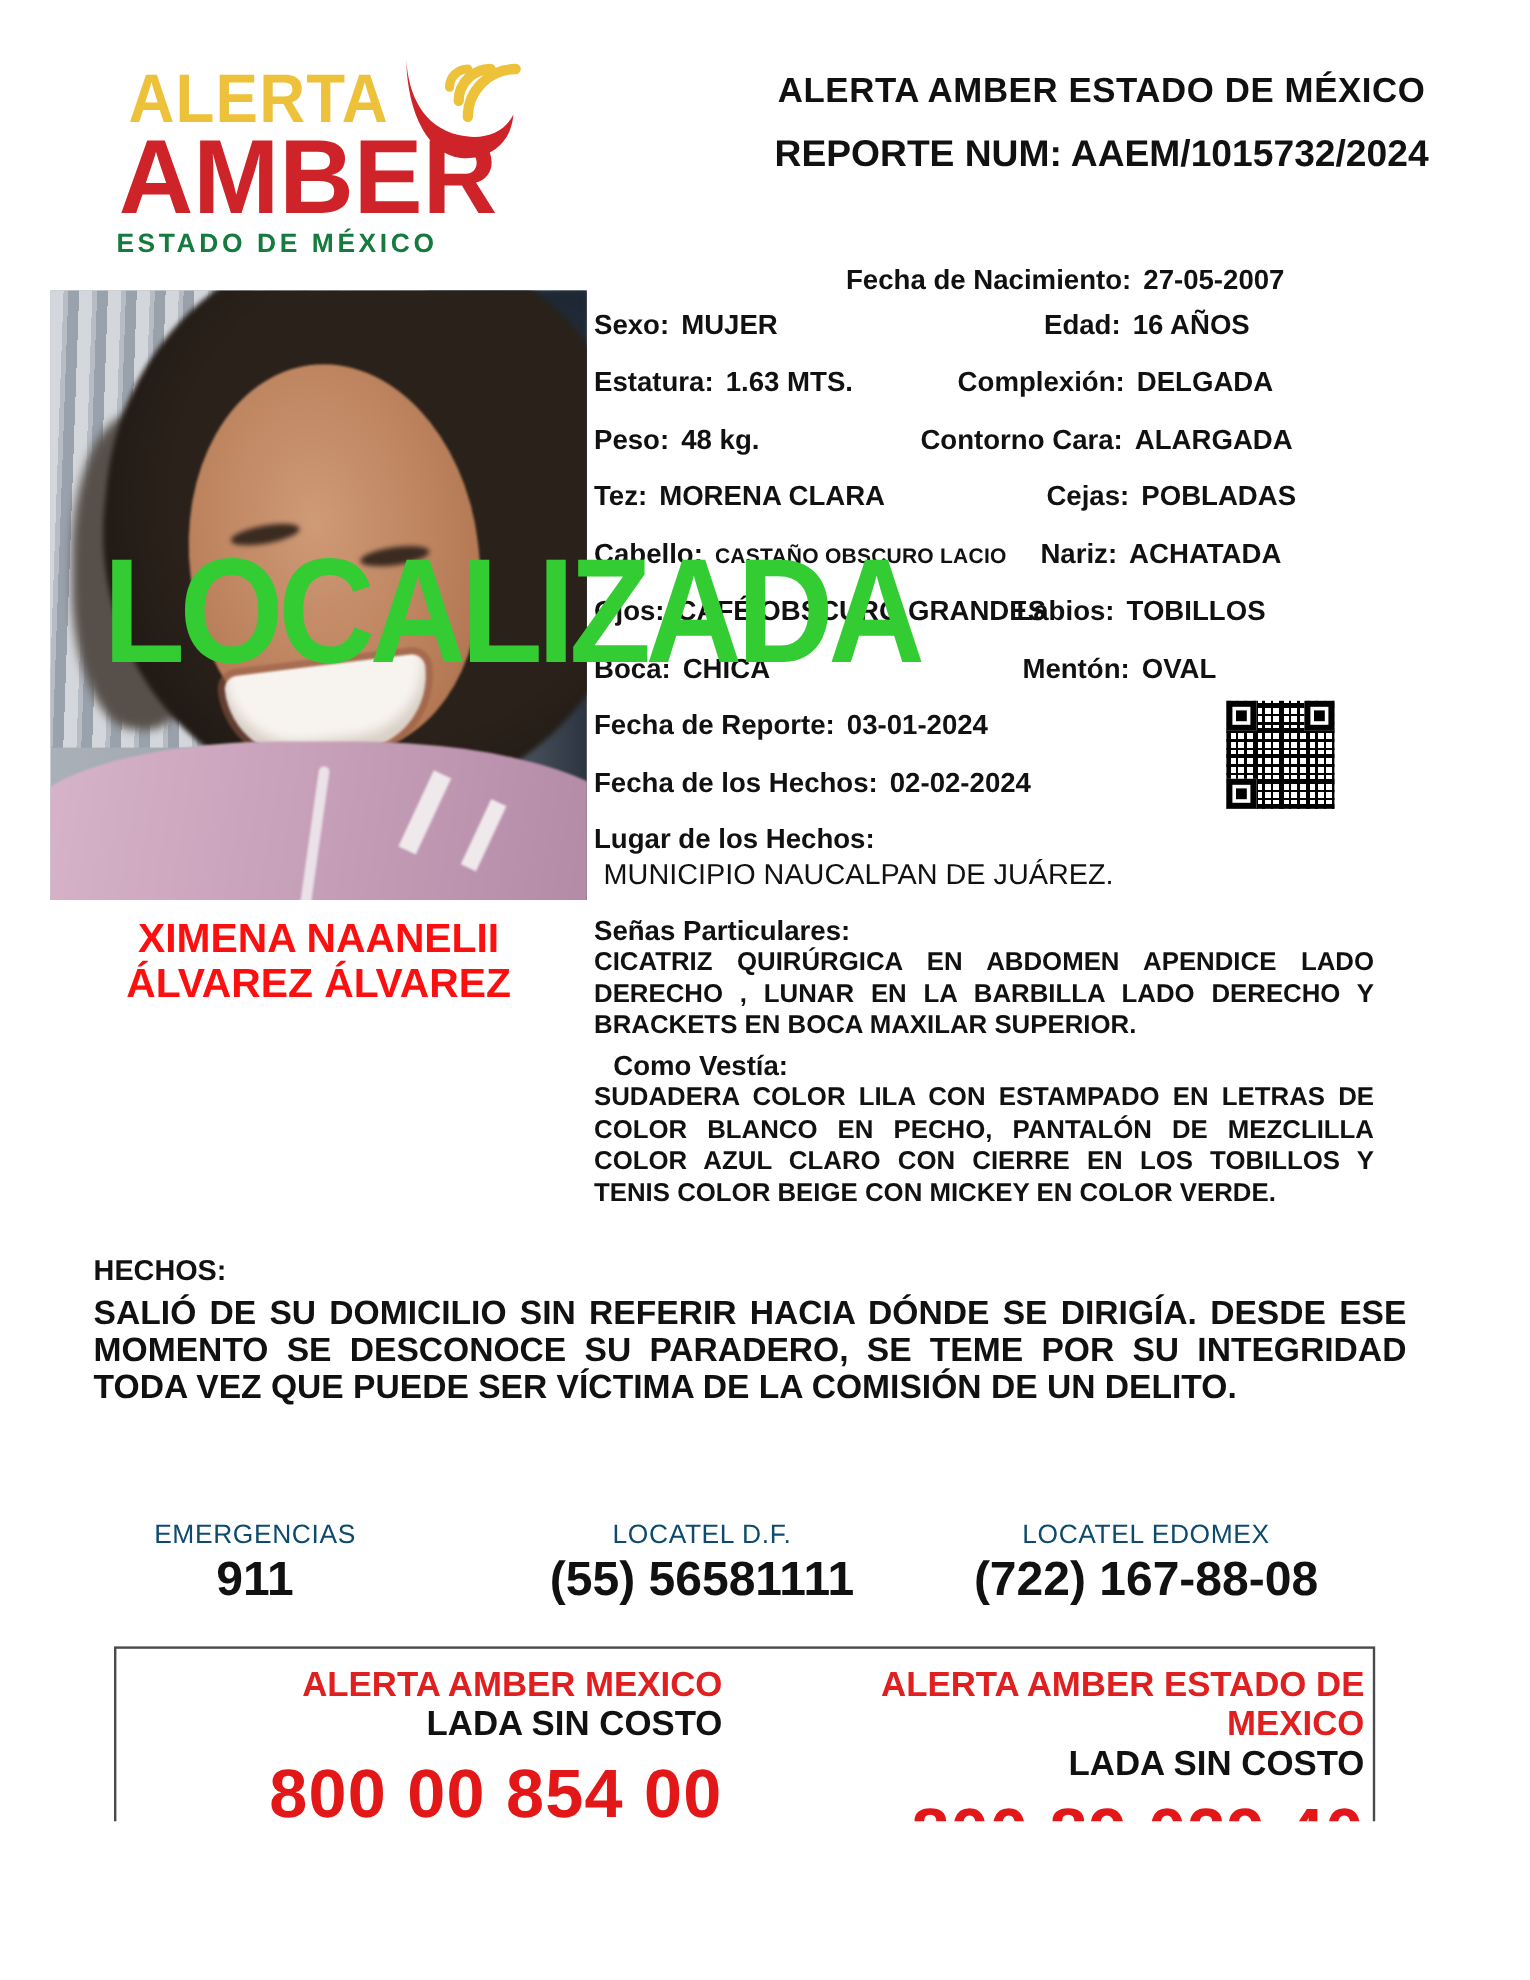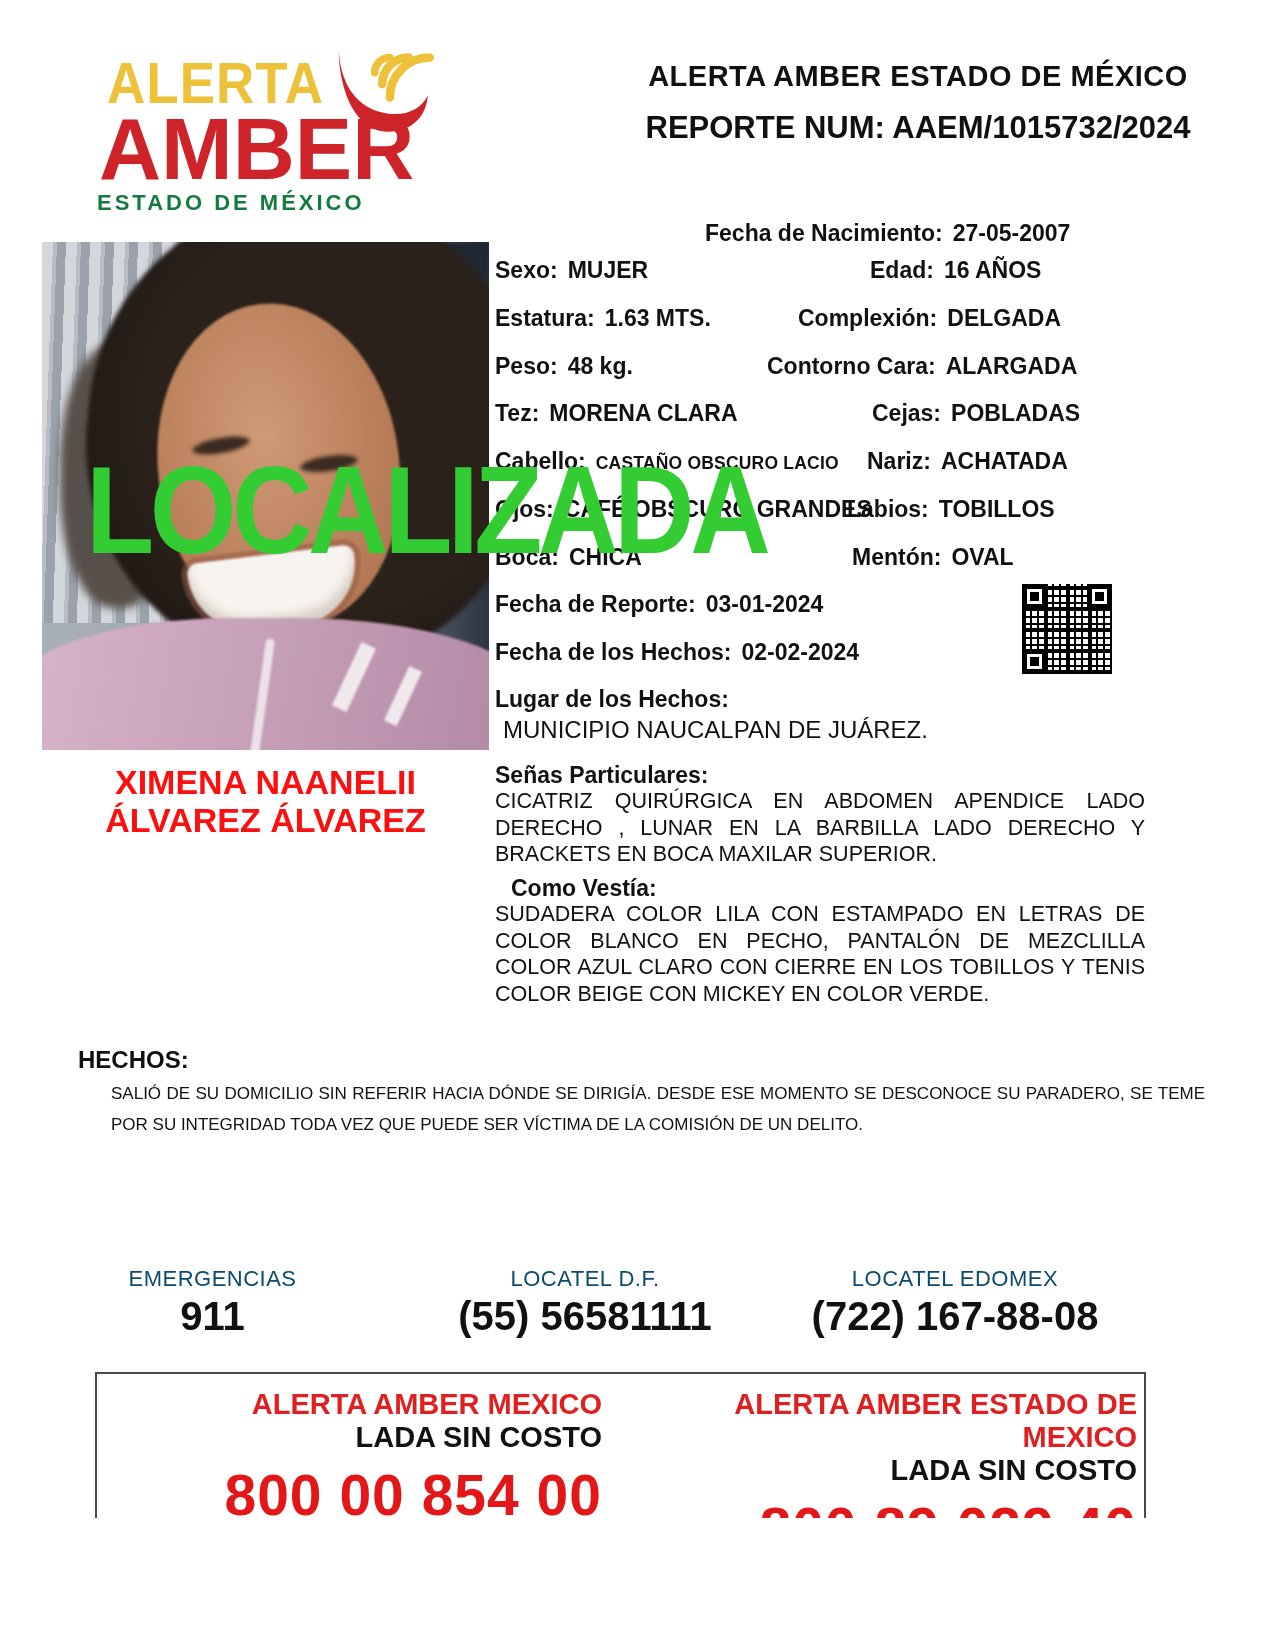--- a/index.html
+++ b/index.html
@@ -55,24 +55,24 @@
     transform:scaleX(.9);transform-origin:left top;white-space:nowrap;}
   
   .name{position:absolute;left:42px;top:763px;width:447px;text-align:center;
     color:#fb0f0f;font-size:34px;font-weight:bold;line-height:38px;}
   
   .drow{position:absolute;left:495px;width:680px;height:32px;font-size:23px;font-weight:bold;}
   .pair{position:absolute;top:0;white-space:nowrap;}
   .val{margin-left:10px;}
   .small-val{font-size:17.5px;letter-spacing:.2px;}
   .plainrow{position:absolute;left:495px;font-size:24px;font-weight:normal;white-space:nowrap;}
-  .body{position:absolute;margin:0;font-size:21.5px;line-height:26.5px;text-align:justify;}
+  .body{position:absolute;margin:0;font-size:21.5px;line-height:26.5px;text-align:justify;font-weight:bold;}
   .sec-label{position:absolute;font-size:23px;font-weight:bold;}
   .hechos-label{position:absolute;left:78px;top:1046px;font-size:24px;font-weight:bold;}
-  .hechos-body{left:78px;top:1078px;width:1094px;font-size:17px;line-height:31px;margin-left:33px;}
+  .hechos-body{left:78px;top:1078px;width:1094px;font-size:28px;line-height:31px;}
   
   .qr{position:absolute;left:1022px;top:584px;width:90px;height:90px;box-sizing:border-box;
     background:
      repeating-linear-gradient(0deg,#000 0 4px,transparent 4px 7px,#000 7px 9px,transparent 9px 14px,#000 14px 16px,transparent 16px 21px),
      repeating-linear-gradient(90deg,#000 0 4px,#fff 4px 8px,#000 8px 10px,#fff 10px 15px,#000 15px 17px,#fff 17px 22px);}
   .fp{position:absolute;width:25px;height:25px;border:5px solid #000;background:#fff;box-sizing:border-box;}
   .fp::after{content:"";position:absolute;inset:3px;background:#000;}
   .fp.tl{left:0;top:0}.fp.tr{right:0;top:0}.fp.bl{left:0;bottom:0}
   
   .em{position:absolute;top:1266px;text-align:center;}

